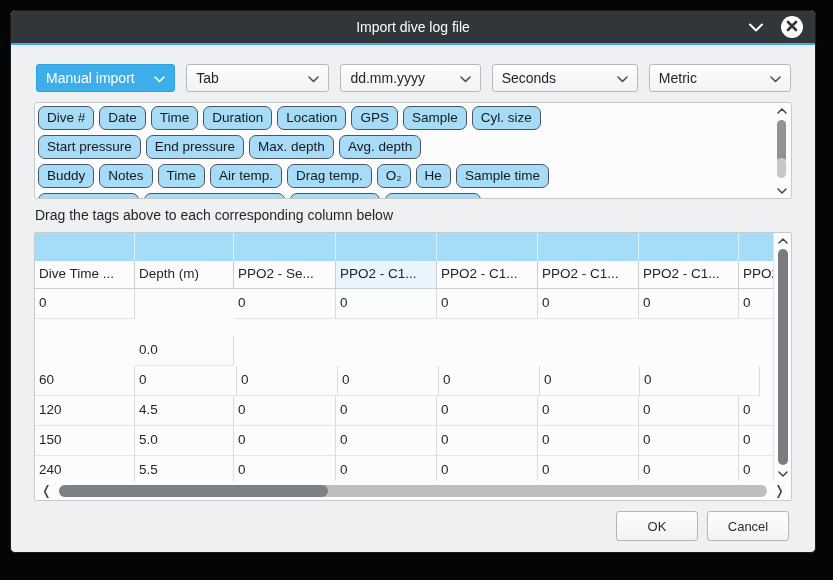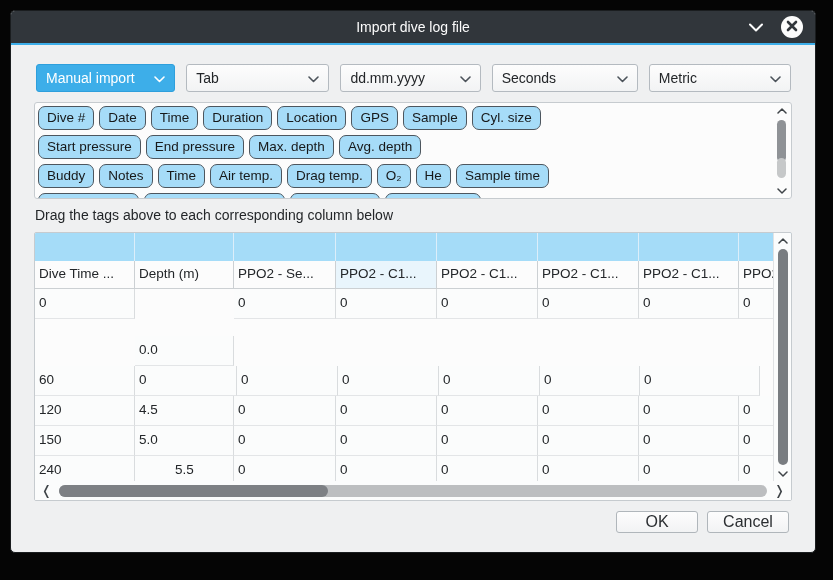--- a/index.html
+++ b/index.html
@@ -107,23 +107,23 @@
   }
   .hthumb {
     position:absolute; left:0; top:0; height:12px; width:38%; border-radius:6px; background:#7d8084; cursor:pointer;
   }
   .harrow { font-size:13px; color:#3f4448; line-height:12px; cursor:pointer; user-select:none; }
   
   .footer {
     display:flex; justify-content:flex-end; gap:9px; padding:10px 26px 0 0;
   }
   .btn {
-    width:82px; height:22px; border:1px solid #b0b6bb; border-radius:3px;
+    width:82px; height:30px; border:1px solid #b0b6bb; border-radius:3px;
     background:linear-gradient(#fdfdfd,#f2f3f4);
-    font-size:16px; color:#2b2e31; display:flex; align-items:center; justify-content:center;
+    font-size:13px; color:#2b2e31; display:flex; align-items:center; justify-content:center;
     cursor:pointer;
   }
 </style>
 </head>
 <body>
 
 <div class="window">
 
   <div class="titlebar">
     <div class="titlebar-title">Import dive log file</div>
@@ -289,21 +289,21 @@
           <div class="td" style="width: 99px;">5.0</div>
           <div class="td" style="width: 102px;">0</div>
           <div class="td" style="width: 101px;">0</div>
           <div class="td" style="width: 101px;">0</div>
           <div class="td" style="width: 101px;">0</div>
           <div class="td" style="width: 100px;">0</div>
           <div class="td" style="width: 120px;">0</div>
         </div>
         <div class="trow">
           <div class="td" style="width: 100px;">240</div>
-          <div class="td" style="width: 99px; text-align: center;">5.5</div>
+          <div class="td" style="width: 99px;">5.5</div>
           <div class="td" style="width: 102px;">0</div>
           <div class="td" style="width: 101px;">0</div>
           <div class="td" style="width: 101px;">0</div>
           <div class="td" style="width: 101px;">0</div>
           <div class="td" style="width: 100px;">0</div>
           <div class="td" style="width: 120px;">0</div>
         </div>
         <div class="trow">
           <div class="td" style="width: 100px;">300</div>
           <div class="td" style="width: 99px;">5.0</div>

